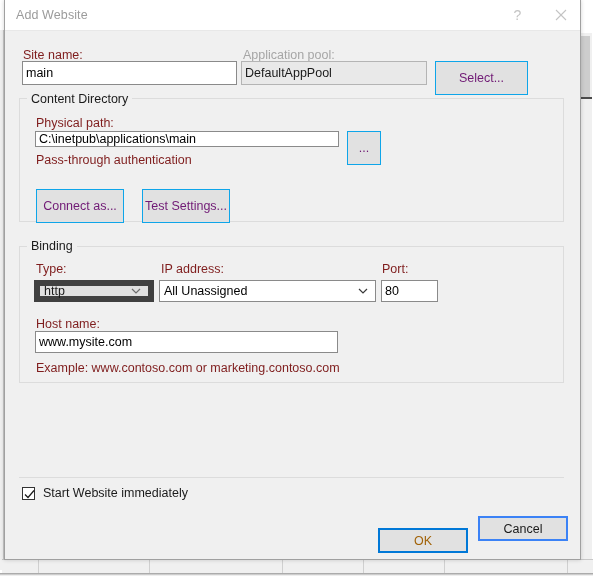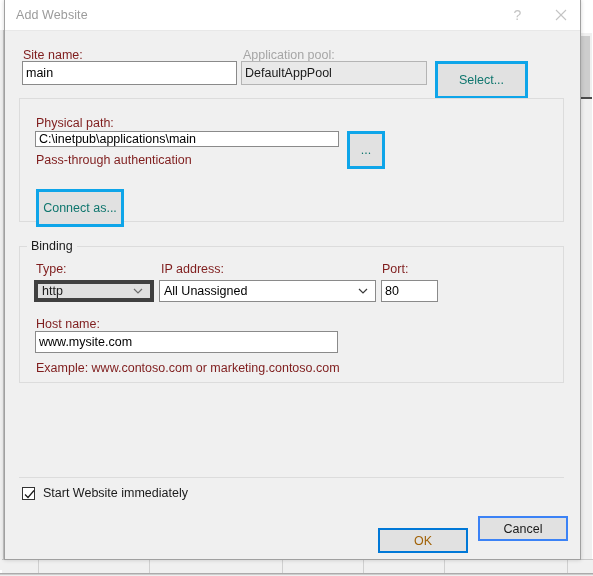--- a/index.html
+++ b/index.html
@@ -145,23 +145,23 @@
   .textbox.disabled {
     background: #e9e9e9;
     border: 1px solid #b4b4b4;
     color: #1a1a1a;
   }
 
   .btn {
     position: absolute;
     box-sizing: border-box;
     background: #e1e1e1;
-    border: 3px solid #0ea5e9;
-    font-size: 12.5px;
-    color: #0f766e;
+    border: 1px solid #0ea5e9;
+    font-size: 12.5px;
+    color: #701a75;
     font-family: "Liberation Sans", sans-serif;
     display: flex;
     align-items: center;
     justify-content: center;
     padding: 16px;
     white-space: nowrap;
   }
 
   .combo {
     position: absolute;
@@ -169,21 +169,21 @@
     background: #ffffff;
     border: 1px solid #8a8a8a;
     display: flex;
     align-items: center;
     font-size: 12.5px;
     color: #000000;
     padding-left: 4px;
   }
   .combo.disabled {
     background: #e0e0e0;
-    border: 4px solid #404040;
+    border: 6px solid #404040;
     color: #1a1a1a;
   }
   .combo .chev {
     position: absolute;
     right: 7px;
     top: 50%;
     transform: translateY(-50%);
     line-height: 0;
   }
 
@@ -311,28 +311,30 @@
   </div>
 
   <div class="lbl" style="left:18px; top:48px;">Site name:</div>
   <input class="textbox" type="text" style="left: 17px; top: 61px; width: 215px; height: 24px;" value="main">
 
   <div class="lbl disabled" style="left:238px; top:48px;">Application pool:</div>
   <input class="textbox disabled" type="text" readonly="" style="left: 236px; top: 61px; width: 186px; height: 24px;" value="DefaultAppPool">
   <button class="btn" style="left:430px; top:61px; width:93px; height:24px;">Select...</button>
 
   <div class="groupbox" style="left:14px; top:98px; width:545px; height:124px;"></div>
+  <div class="group-title" style="left:22px; top:92px;">Content Directory</div>
 
   <div class="lbl" style="left:31px; top:116px;">Physical path:</div>
   <input class="textbox" type="text" style="left: 30px; top: 131px; width: 304px; height: 16px;" value="C:\inetpub\applications\main">
   <button class="btn" style="left:342px; top:131px; width:29px; height:24px;">...</button>
 
   <div class="lbl" style="left:31px; top:153px;">Pass-through authentication</div>
 
   <button class="btn" style="left:31px; top:189px; width:88px; height:24px;">Connect as...</button>
+  <button class="btn" style="left:137px; top:189px; width:88px; height:24px;">Test Settings...</button>
 
   <div class="groupbox" style="left:14px; top:246px; width:545px; height:137px;"></div>
   <div class="group-title" style="left:22px; top:239px;">Binding</div>
 
   <div class="lbl" style="left:31px; top:262px;">Type:</div>
   <div class="combo disabled" style="left:29px; top:280px; width:120px; height:22px;">
     <span>http</span>
     <span class="chev">
       <svg width="10" height="7" viewBox="0 0 10 7">
         <polyline points="1,1.5 5,5.5 9,1.5" fill="none" stroke="#6d6d6d" stroke-width="1.2"></polyline>

